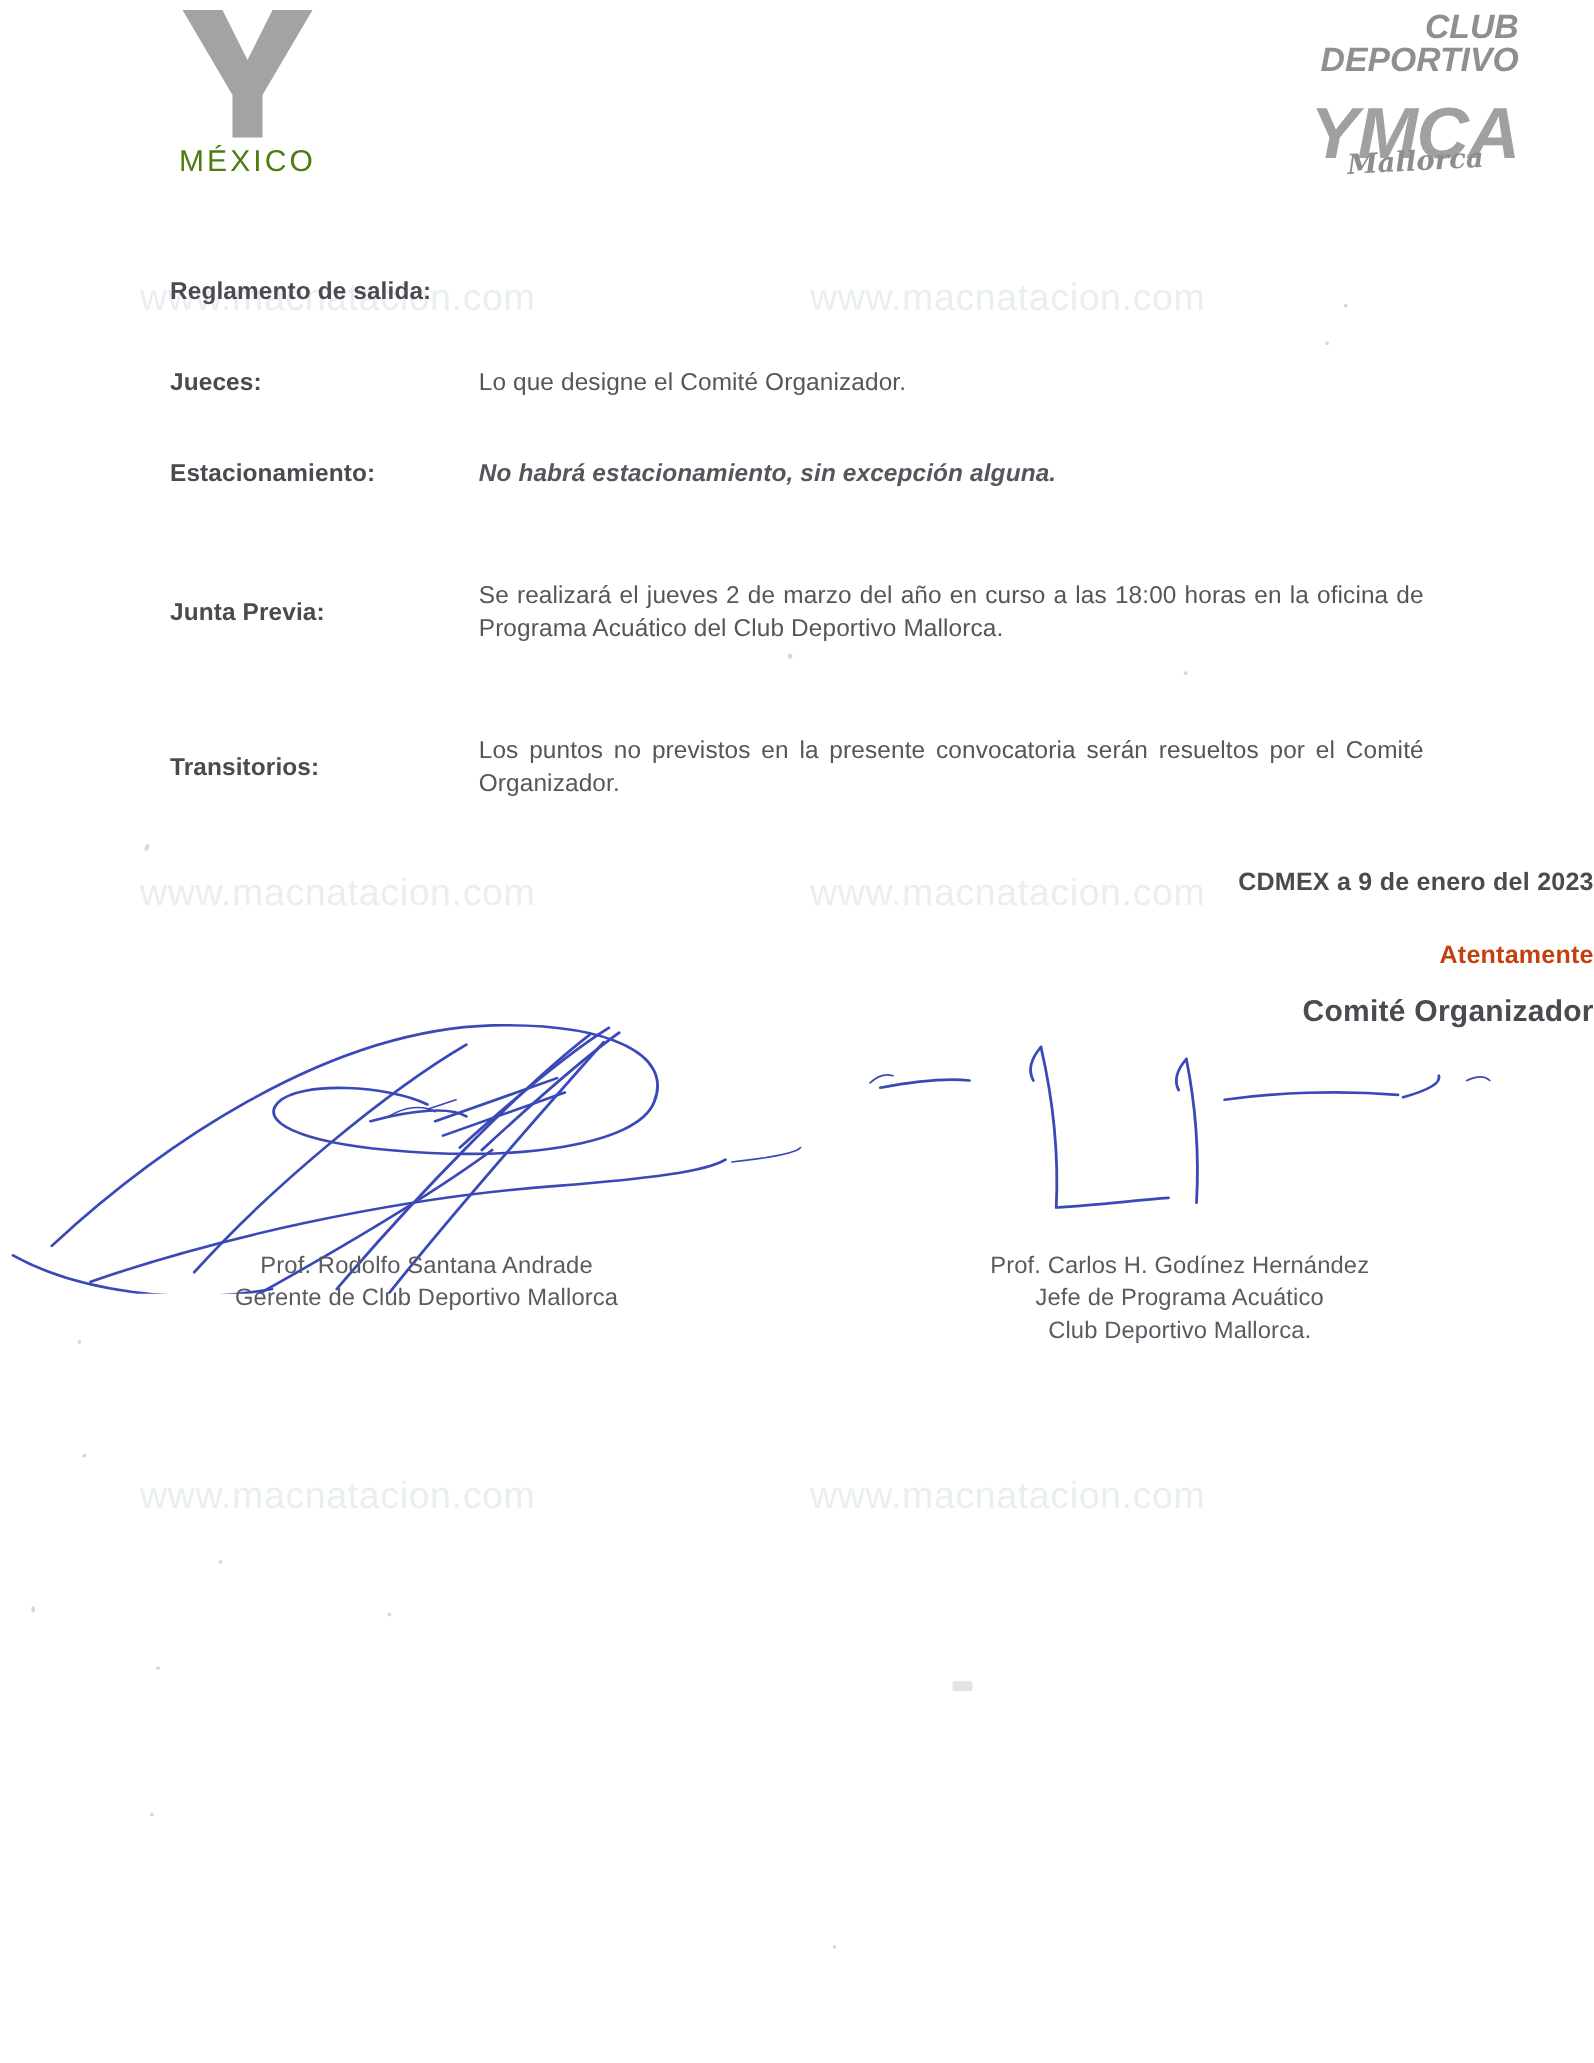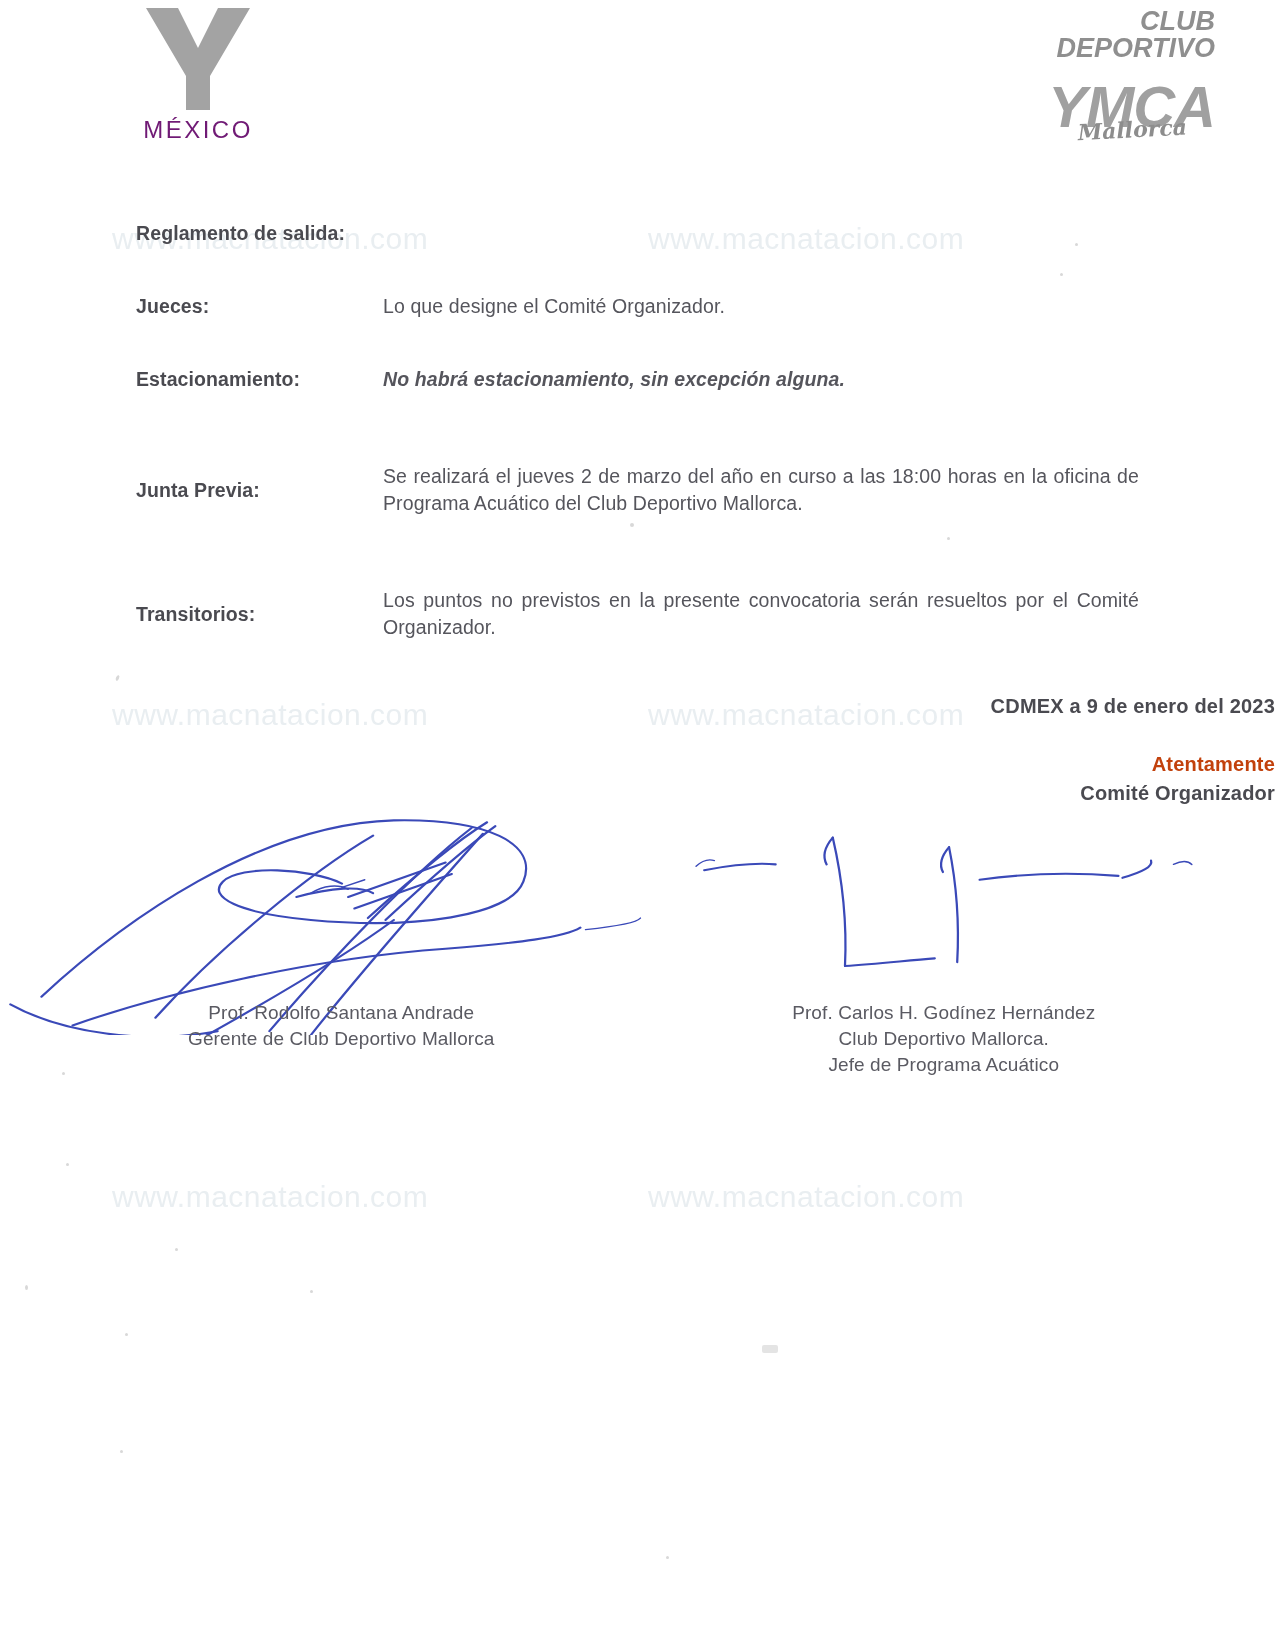--- a/index.html
+++ b/index.html
@@ -54,21 +54,21 @@
     color: #9b9b9b;
   }
   .logo-ymca-mex .y-glyph {
     display: block;
     margin: 0 auto;
   }
   .logo-ymca-mex .mex-label {
     display: block;
     font-size: 24px;
     letter-spacing: 2.5px;
-    color: #701a75;
+    color: #4d7c0f;
     margin-top: 2px;
     font-weight: 400;
   }
   .logo-club {
     position: absolute;
     right: 60px;
     top: 8px;
     width: 240px;
     text-align: right;
     color: #9a9a9a;
@@ -161,23 +161,23 @@
   }
   .closing .salutation {
     font-weight: bold;
     font-size: 20px;
     color: #c2410c;
     margin-top: 35px;
     letter-spacing: 0.2px;
   }
   .closing .committee {
     font-weight: bold;
-    font-size: 20px;
+    font-size: 24px;
     color: #4a4a50;
-    margin-top: 6px;
+    margin-top: 20px;
     letter-spacing: 0.2px;
   }
 
   
   .signatures {
     position: absolute;
     left: 0;
     top: 815px;
     width: 1275px;
     display: flex;
@@ -352,20 +352,20 @@
           <path d="M198 168 C 230 166, 260 162, 286 160"></path>
           <path d="M470 76 C 490 70, 500 64, 498 58"></path>
         </g>
         <g fill="none" stroke="#3a49b8" stroke-width="1.4" stroke-linecap="round">
           <path d="M52 64 C 58 58, 64 56, 70 58"></path>
           <path d="M520 62 C 528 58, 534 58, 538 62"></path>
         </g>
       </svg>
       <div class="sig-names">
         <div class="nm">Prof. Carlos H. Godínez Hernández</div>
+        <div class="nm">Jefe de Programa Acuático</div>
         <div class="nm">Club Deportivo Mallorca.</div>
-        <div class="nm">Jefe de Programa Acuático</div>
       </div>
     </div>
 
   </div>
 
 </div>
 
 </body></html>

